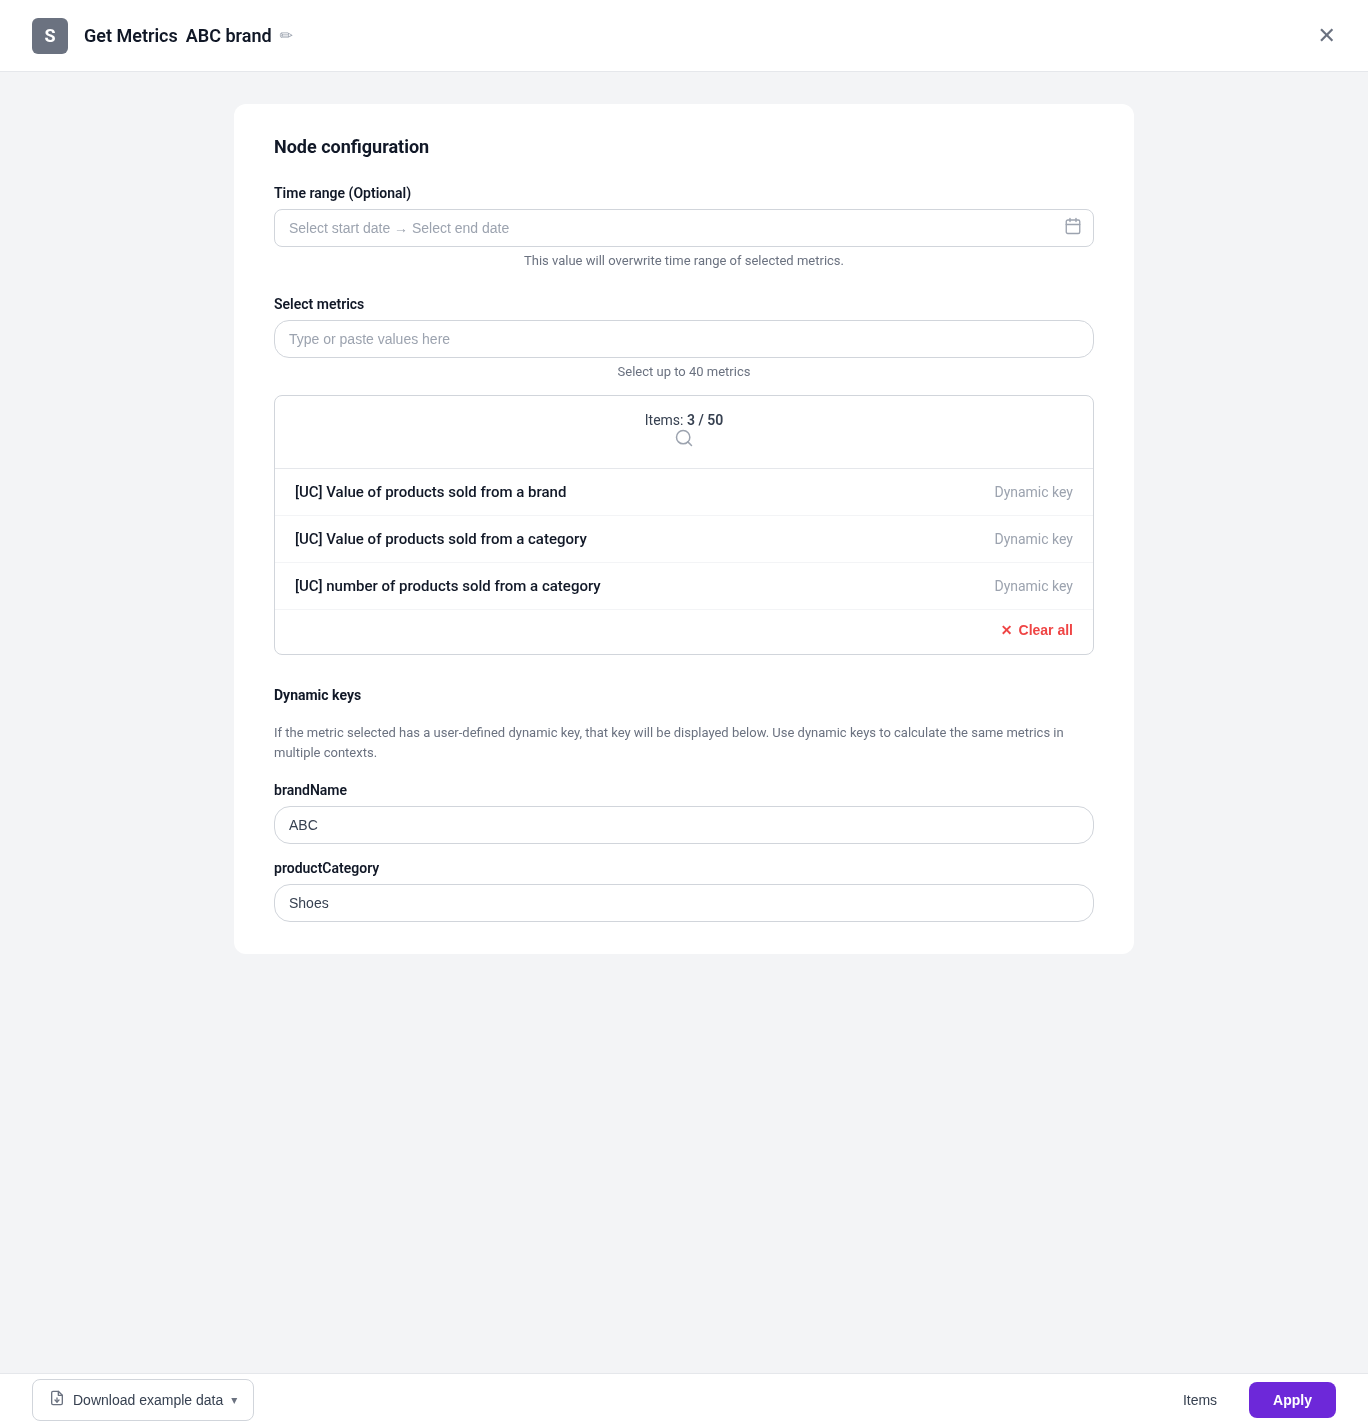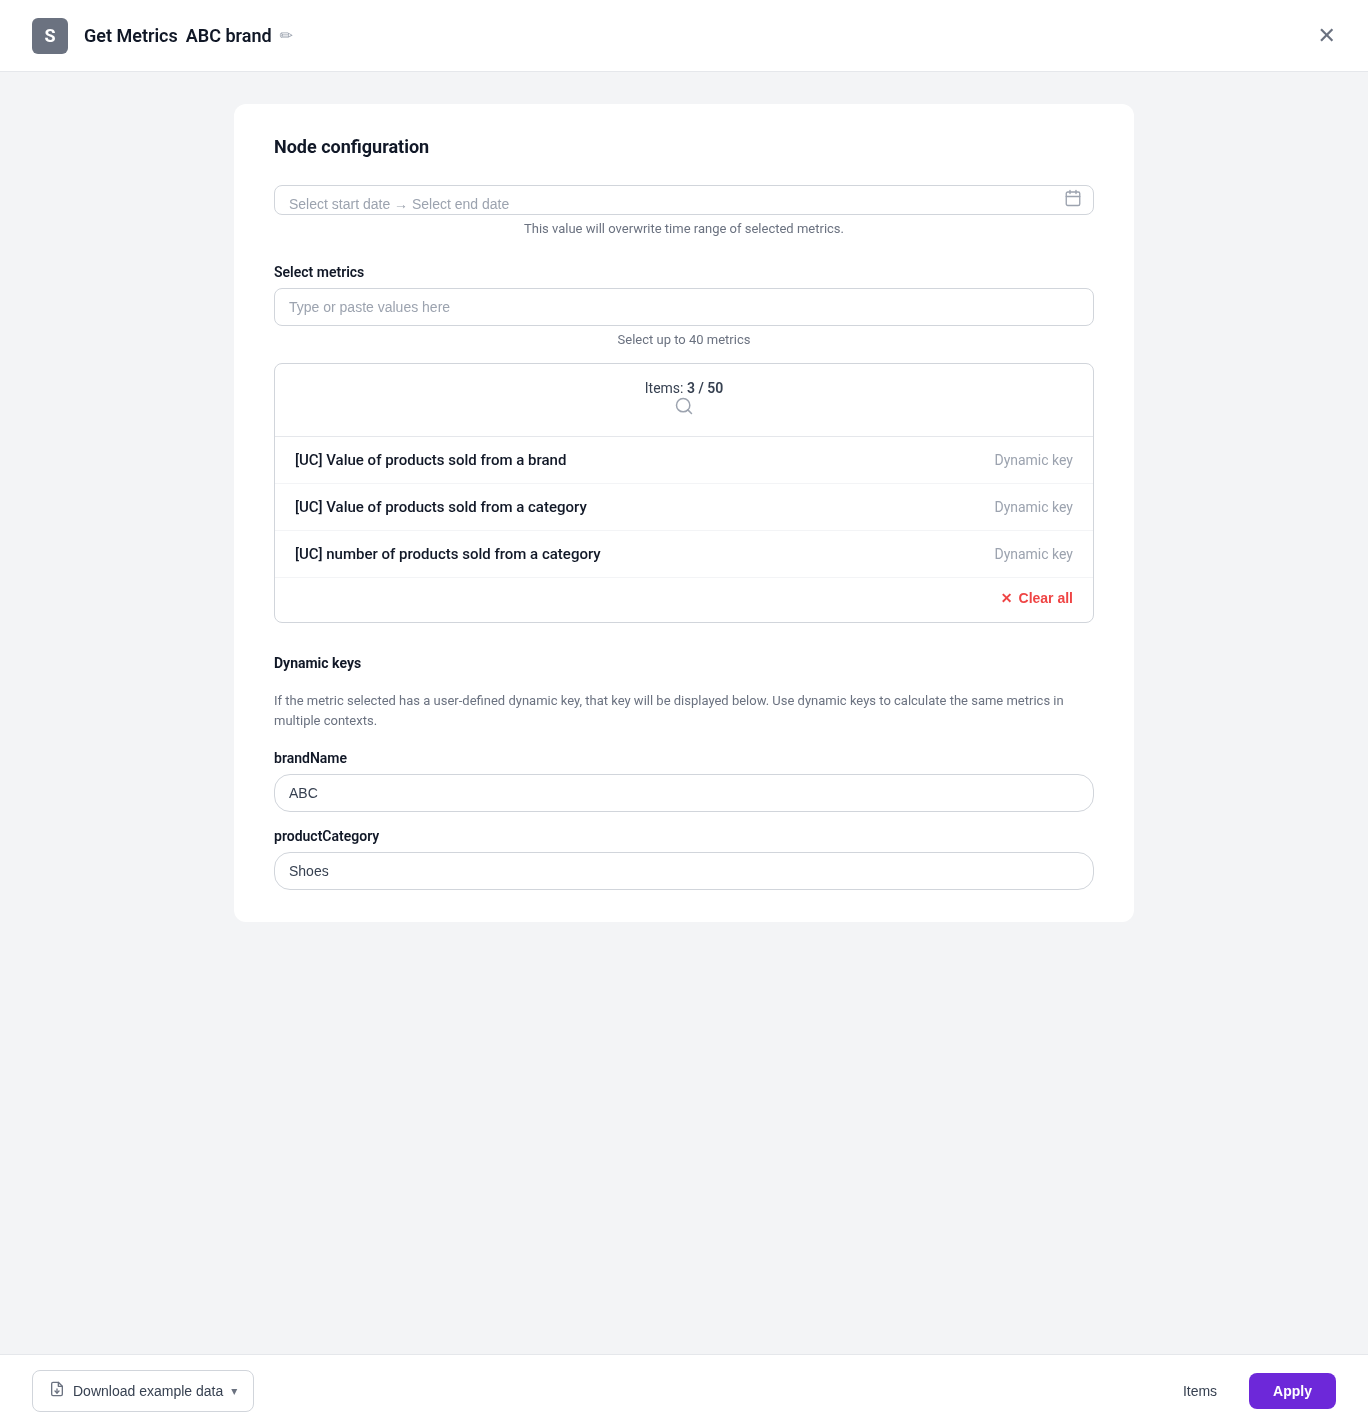--- a/index.html
+++ b/index.html
@@ -96,21 +96,21 @@
     }
     .date-input-wrapper {
       position: relative;
       display: flex;
       align-items: center;
     }
     .date-input {
       width: 100%;
       border: 1px solid #d1d5db;
       border-radius: 8px;
-      padding: 10px 40px 2px 14px;
+      padding: 10px 40px 10px 14px;
       font-size: 14px;
       color: #9ca3af;
       background: #fff;
       outline: none;
     }
     .date-input::placeholder { color: #9ca3af; }
     .calendar-icon {
       position: absolute;
       right: 12px;
       color: #9ca3af;
@@ -119,21 +119,21 @@
     .field-hint {
       font-size: 13px;
       color: #6b7280;
       margin-top: 6px;
       text-align: center;
     }
     
     .metrics-input {
       width: 100%;
       border: 1px solid #d1d5db;
-      border-radius: 8px;
+      border-radius: 15px;
       padding: 10px 14px;
       font-size: 14px;
       color: #9ca3af;
       background: #fff;
       outline: none;
     }
     .metrics-input::placeholder { color: #9ca3af; }
     
     .items-box {
       border: 1px solid #d1d5db;
@@ -233,21 +233,21 @@
       color: #374151;
       background: #fff;
       outline: none;
     }
     
     .footer {
       display: flex;
       align-items: center;
       justify-content: space-between;
       padding: 0 32px;
-      height: 72px;
+      height: 53px;
       border-top: 1px solid #e5e7eb;
       background: #fff;
     }
     .download-btn {
       display: flex;
       align-items: center;
       gap: 8px;
       border: 1px solid #d1d5db;
       border-radius: 8px;
       padding: 10px 16px;
@@ -302,20 +302,21 @@
     <span class="header-subtitle">ABC brand</span>
     <span class="header-edit-icon">✏</span>
     <span class="header-close">✕</span>
   </div>
 
   <div class="content">
     <div class="card">
       <div class="section-title">Node configuration</div>
 
       <div class="field-group">
+        <div class="field-label">Time range (Optional)</div>
         <div class="date-input-wrapper">
           <input type="text" class="date-input" readonly="" placeholder="Select start date → Select end date" style="">
           <span class="calendar-icon">
             <svg width="18" height="18" viewBox="0 0 24 24" fill="none" stroke="currentColor" stroke-width="1.8" stroke-linecap="round" stroke-linejoin="round">
               <rect x="3" y="4" width="18" height="18" rx="2" ry="2"></rect>
               <line x1="16" y1="2" x2="16" y2="6"></line>
               <line x1="8" y1="2" x2="8" y2="6"></line>
               <line x1="3" y1="10" x2="21" y2="10"></line>
             </svg>
           </span>

